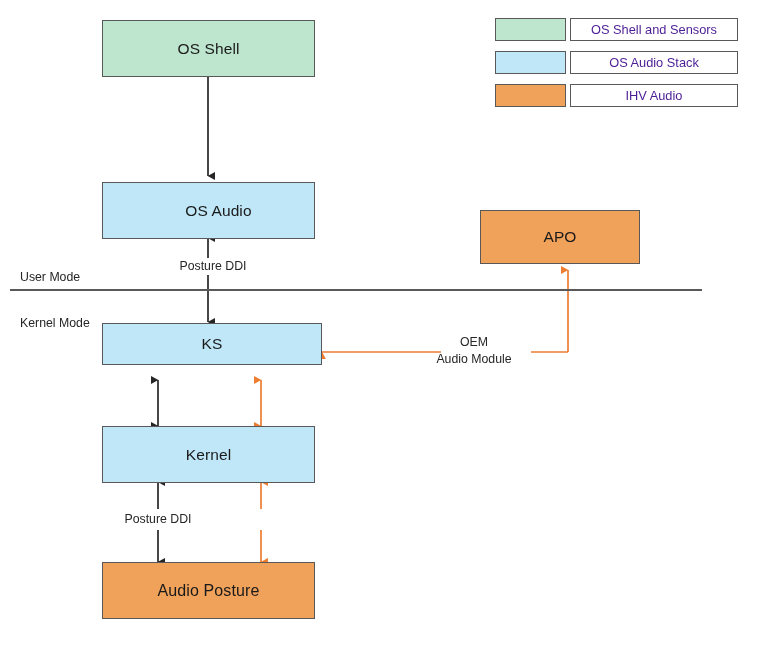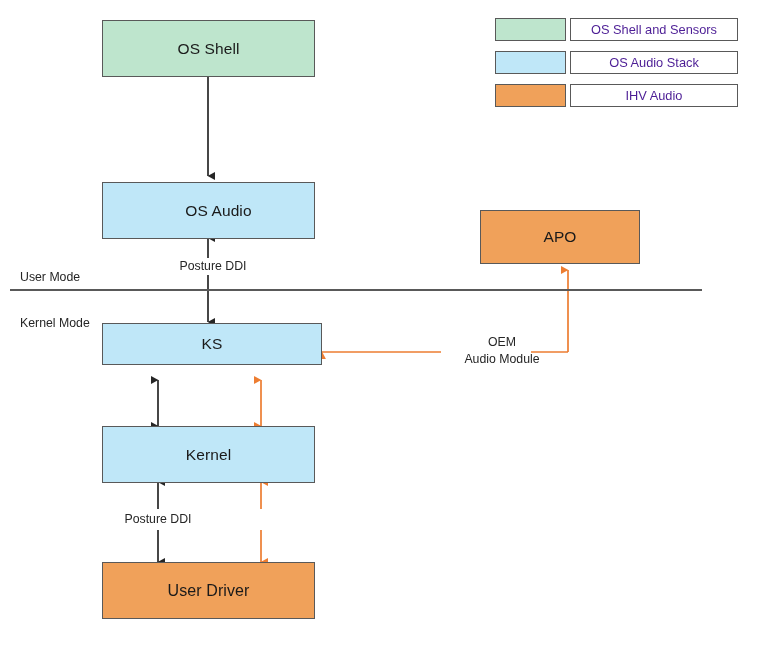--- a/index.html
+++ b/index.html
@@ -156,27 +156,27 @@
 
   <div class="node fill-blue" style="left:102px; top:323px; width:220px; height:42px;">
     <span>KS</span>
   </div>
 
   <div class="node fill-blue" style="left:102px; top:426px; width:213px; height:57px;">
     <span>Kernel</span>
   </div>
 
   <div class="node fill-orange" style="left:102px; top:562px; width:213px; height:57px;">
-    <span style="font-size:16px;">User Driver</span>
+    <span style="font-size:16px;">Audio Posture</span>
   </div>
 
 
   <div class="edge-label" style="left:148px; top:258px; width:122px; padding:0 4px;">Posture DDI</div>
 
-  <div class="edge-label" style="left:452px; top:334px; width:100px; background:transparent;">OEM
+  <div class="edge-label" style="left:424px; top:334px; width:100px; background:transparent;">OEM
 Audio Module</div>
 
   <div class="edge-label" style="left:104px; top:511px; width:108px;">Posture DDI</div>
 
 
   <div class="divider" style="left:10px; top:289px; width:692px;"></div>
   <div class="mode-label" style="left:20px; top:270px;">User Mode</div>
   <div class="mode-label" style="left:20px; top:296px;margin-top:20px;">Kernel Mode</div>
 
   <div>

